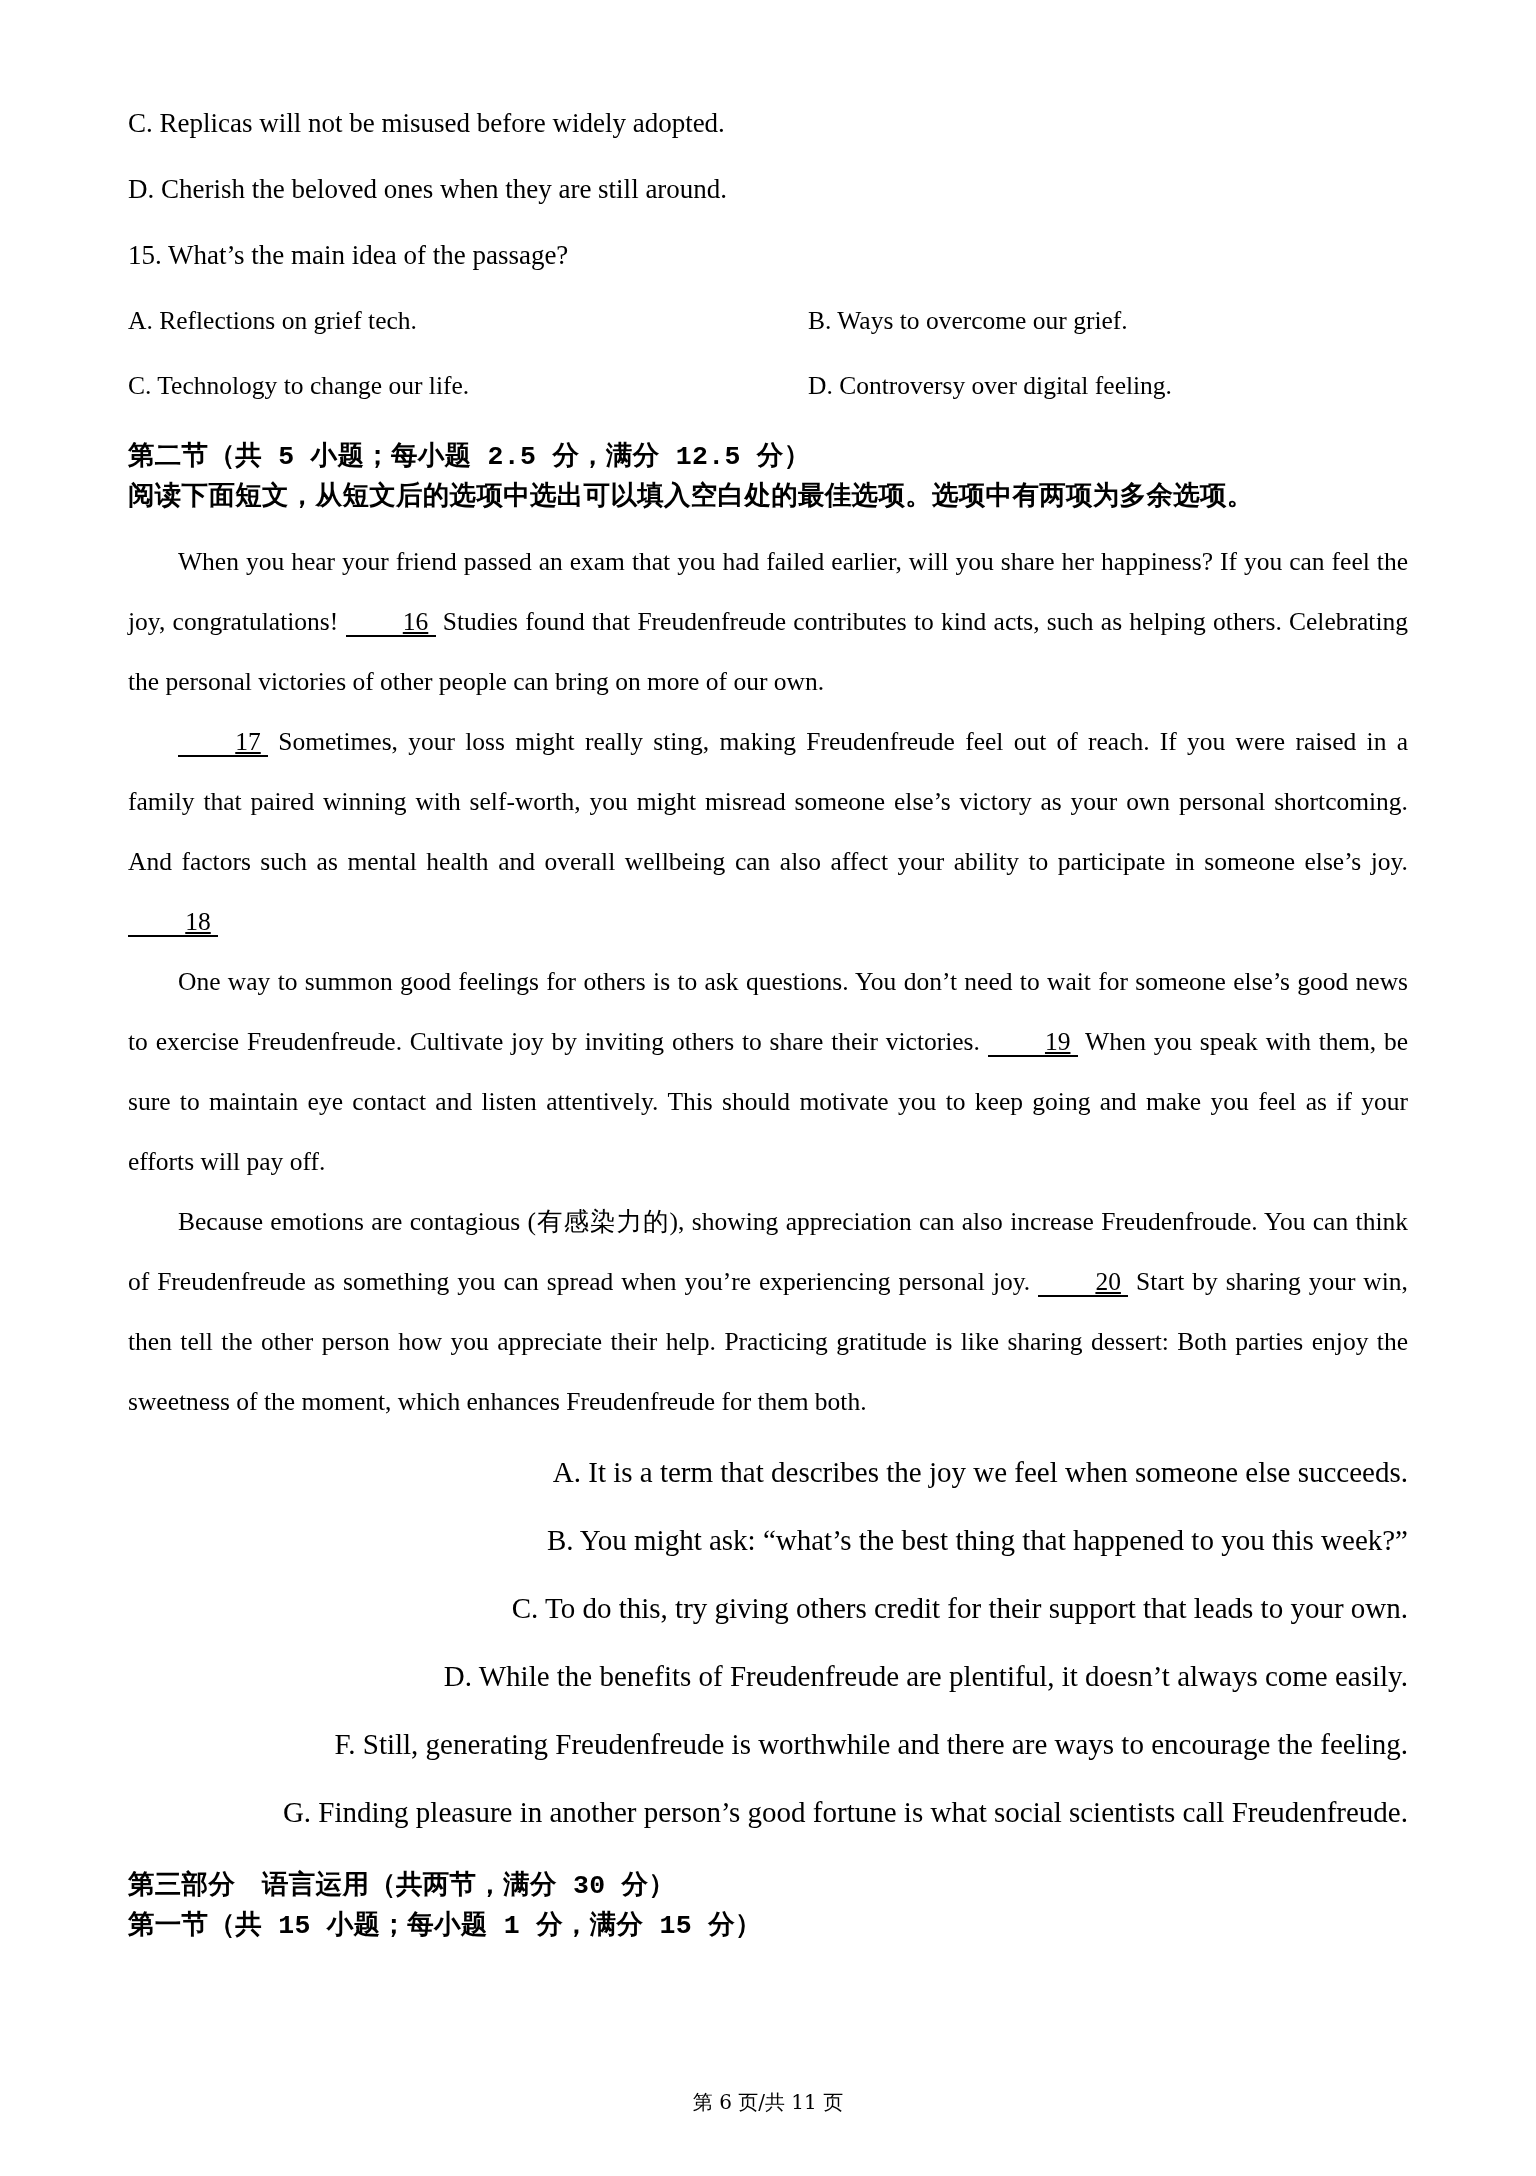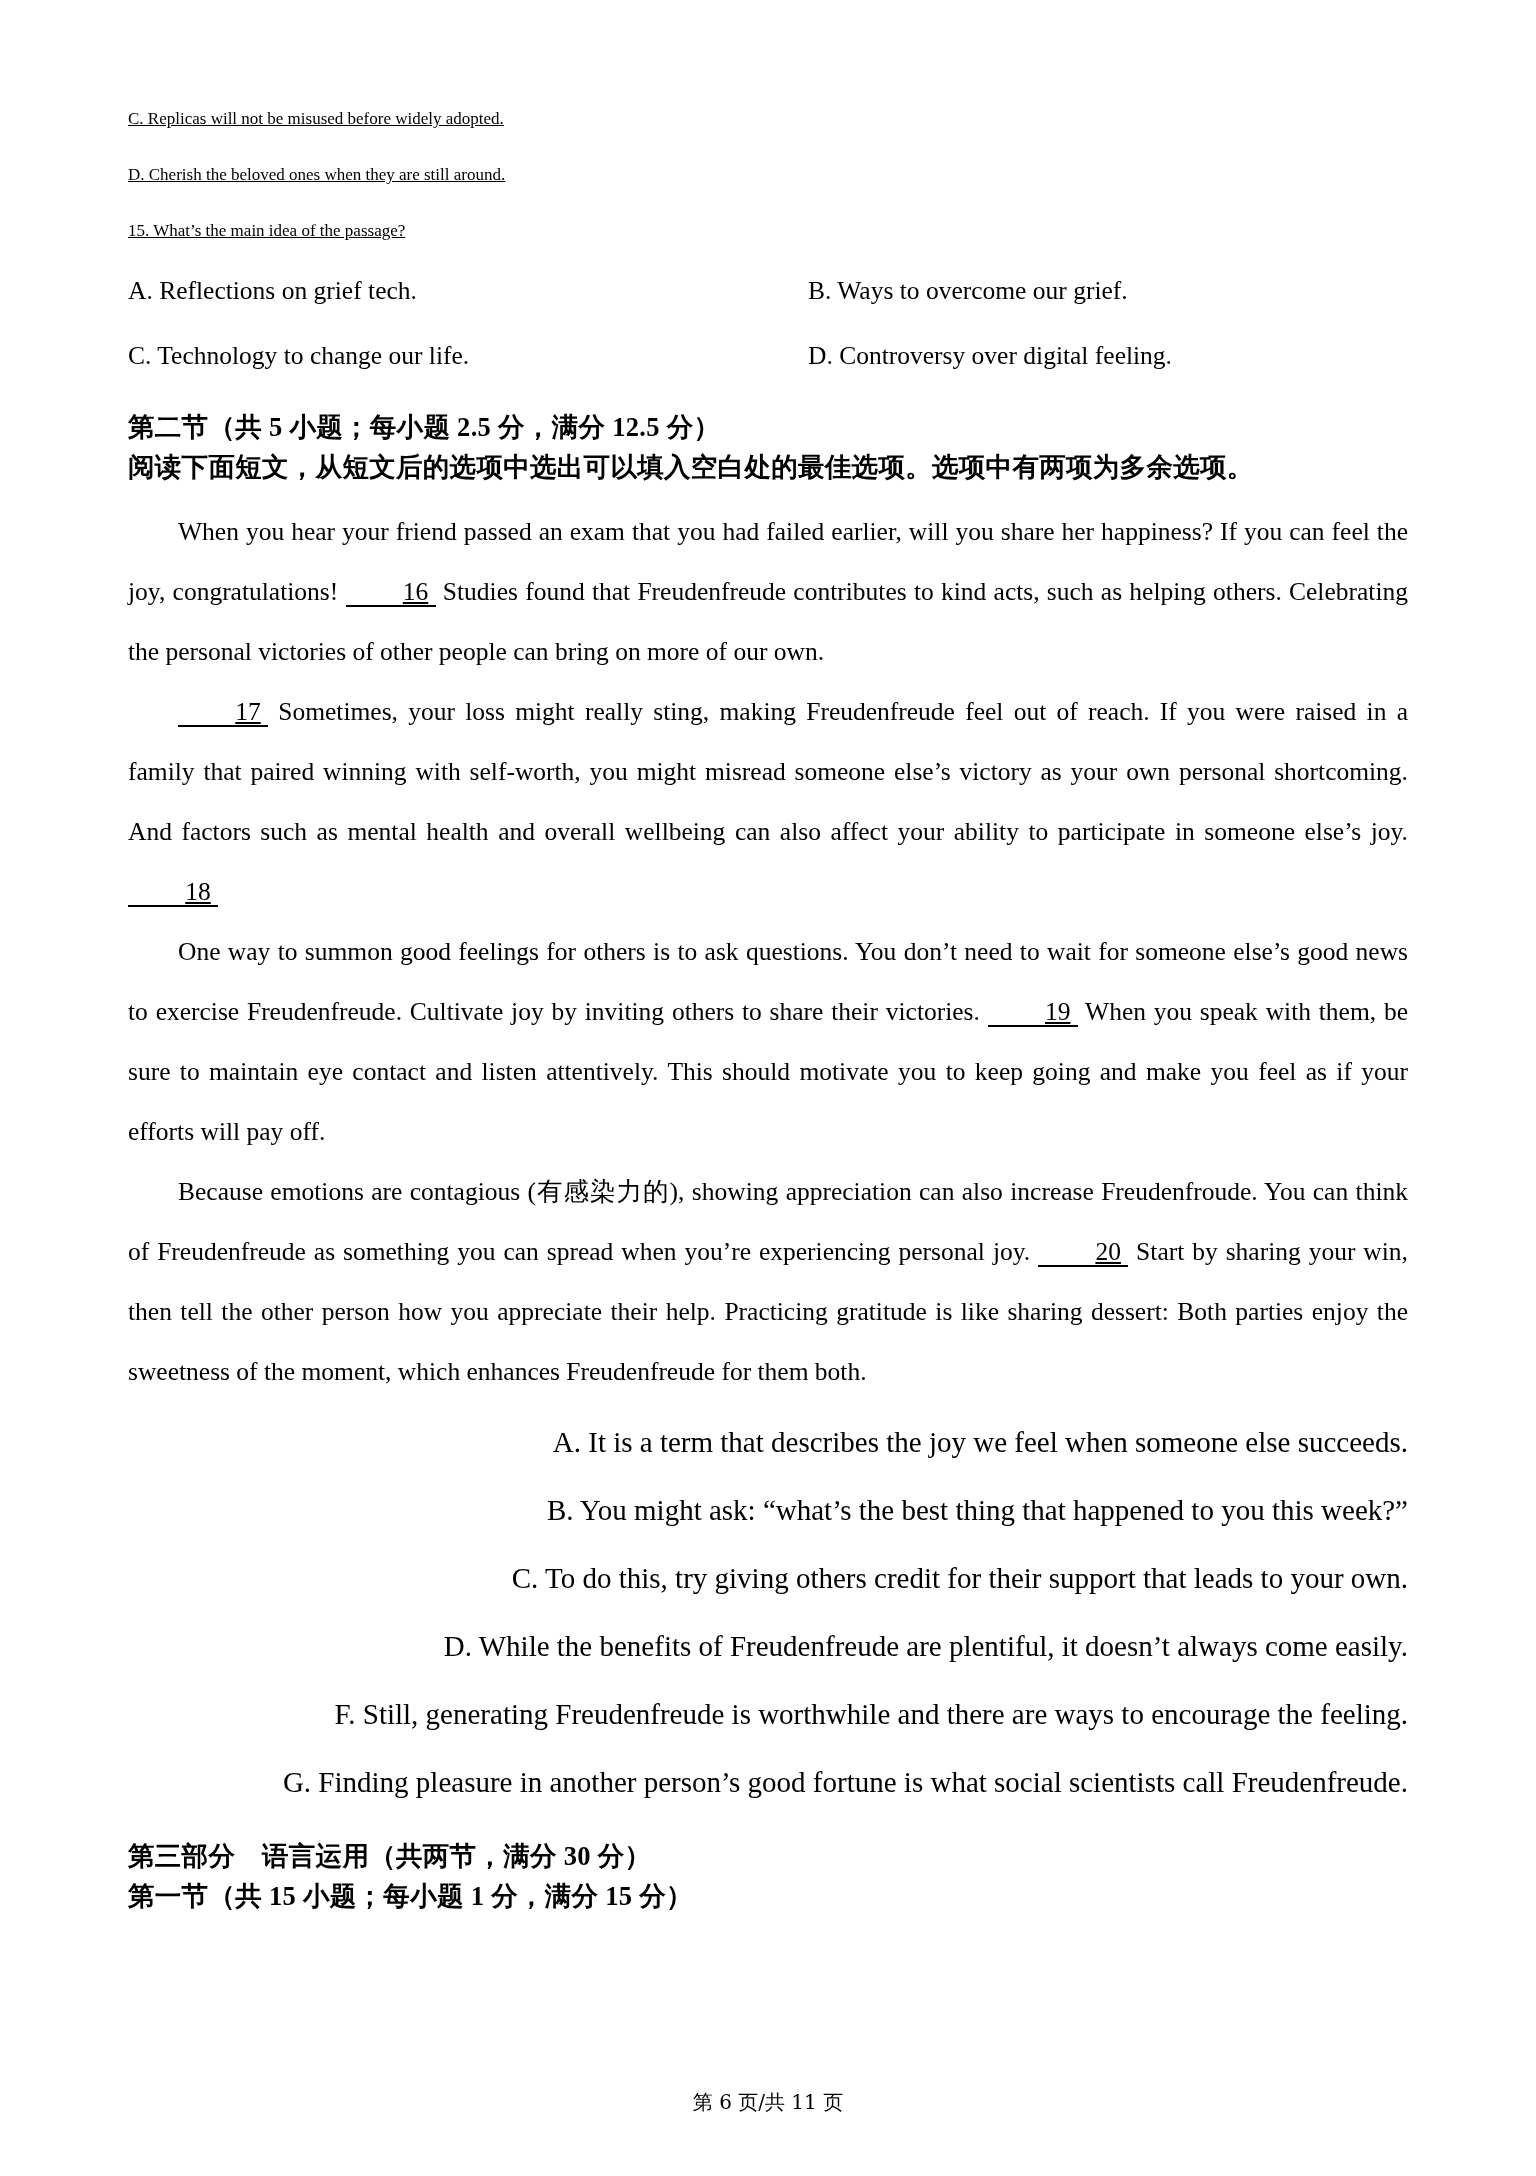--- a/index.html
+++ b/index.html
@@ -18,39 +18,38 @@
   .page {
     box-sizing: border-box;
     width: 1536px;
     height: 2176px;
     padding: 110px 128px 0 128px;
     position: relative;
   }
 
   
   .q-line {
-    font-size: 17px;
+    font-size: 27px;
     line-height: 1;
     margin: 0 0 39px 0;
     white-space: nowrap;
-    text-decoration: underline;
   }
   .opt-row {
     display: flex;
     font-size: 25.5px;
     line-height: 1;
     margin: 0 0 39px 0;
     gap: 40px;
   }
   .opt-row .col-a { width: 640px; flex: 0 0 640px; }
   .opt-row .col-b { flex: 1 1 auto; }
 
   
   .cn-head {
-    font-family: Liberation Serif, serif;
+    font-family: Liberation Mono, monospace;
     font-weight: bold;
     font-size: 26.5px;
     line-height: 1.52;
     margin: 0;
     letter-spacing: 0.3px;
   }
   .cn-head.wrap { white-space: normal; }
 
   .gap-before-cn { margin-top: 8px; }
 

